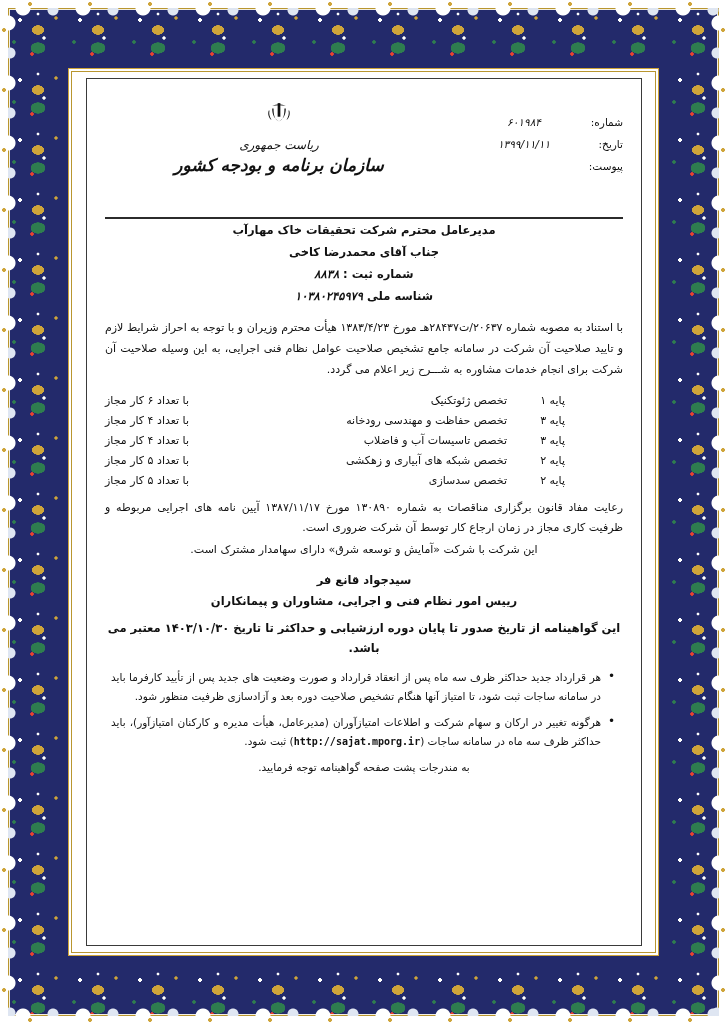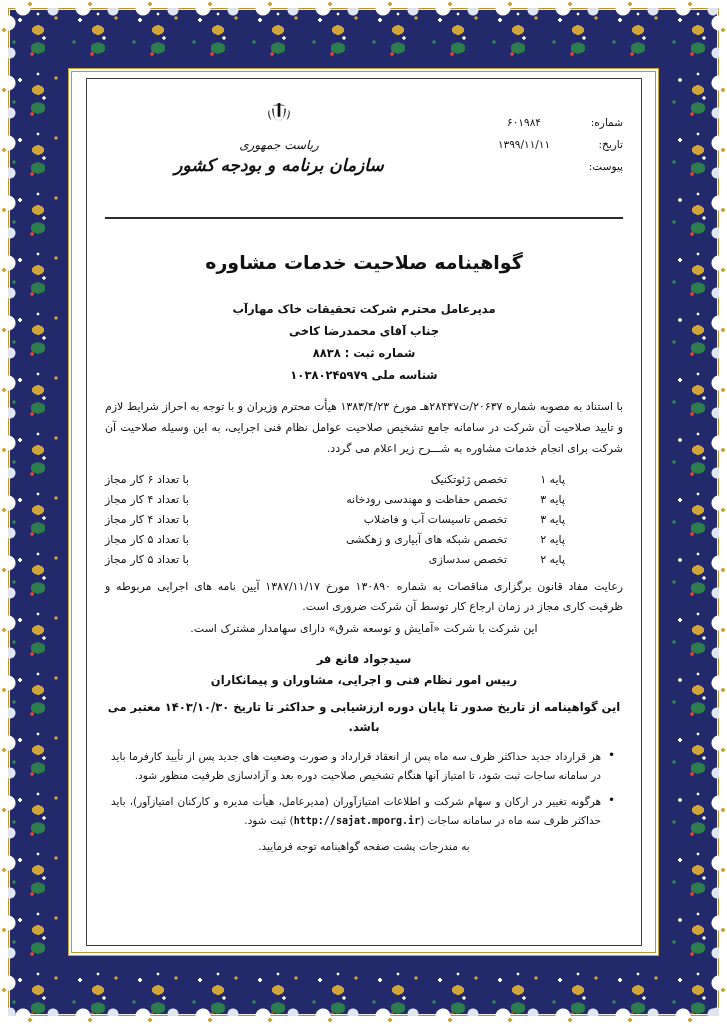--- a/index.html
+++ b/index.html
@@ -124,21 +124,21 @@
   .doc-title{
     text-align:center;
     font-size:19px;font-weight:bold;
     margin:32px 0 26px 0;
     letter-spacing:0px;
   }
 
   
   .addressee{text-align:center;line-height:21px;font-size:11.5px;font-weight:bold;}
   .addressee div{margin:1px 0;}
-  .num{letter-spacing:0.6px;}
+  .num{letter-spacing:0.6px;font-style:italic;}
 
   
   .para{
     text-align:justify;
     line-height:21px;
     font-size:11px;
     margin-top:10px;
   }
 
   
@@ -222,21 +222,20 @@
             </g>
           </svg>
         </div>
         <div class="lh-org1">ریاست جمهوری</div>
         <div class="lh-org2">سازمان برنامه و بودجه کشور</div>
       </div>
     </div>
 
     <div class="rule"></div>
 
-    <div class="doc-title">گواهینامه صلاحیت خدمات مشاوره</div>
 
     <div class="addressee">
       <div>مدیرعامل محترم شرکت تحقیقات خاک مهارآب</div>
       <div>جناب آقای  محمدرضا  کاخی</div>
       <div>
         <span>شماره ثبت :</span>
         <span class="num">۸۸۳۸</span>
       </div>
       <div>
         <span>شناسه ملی</span>

